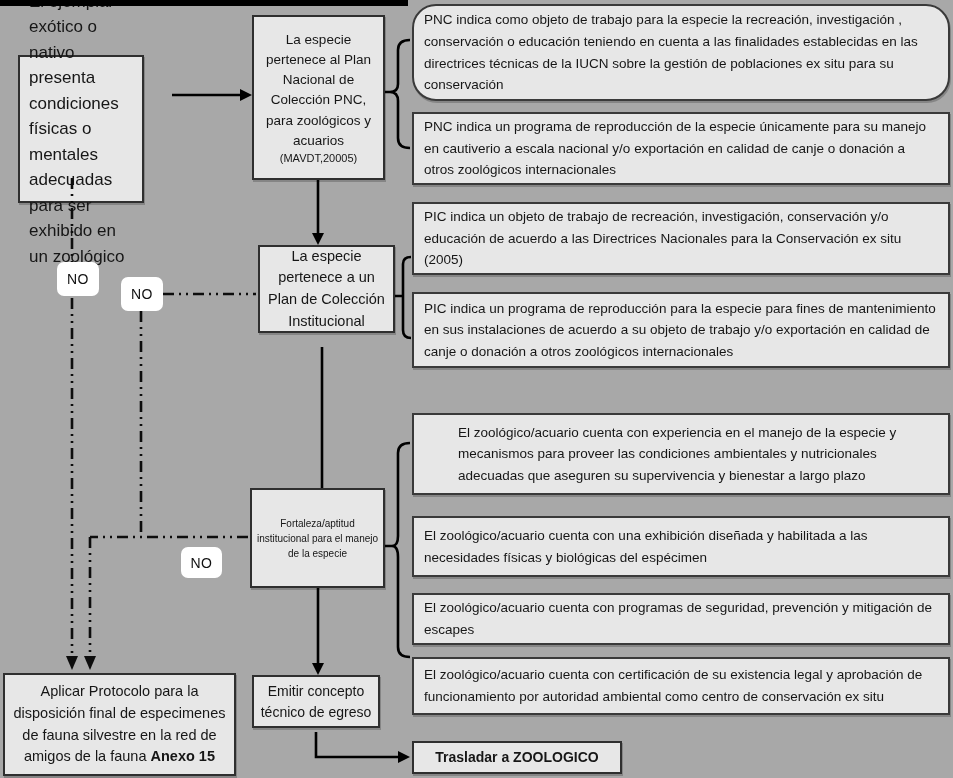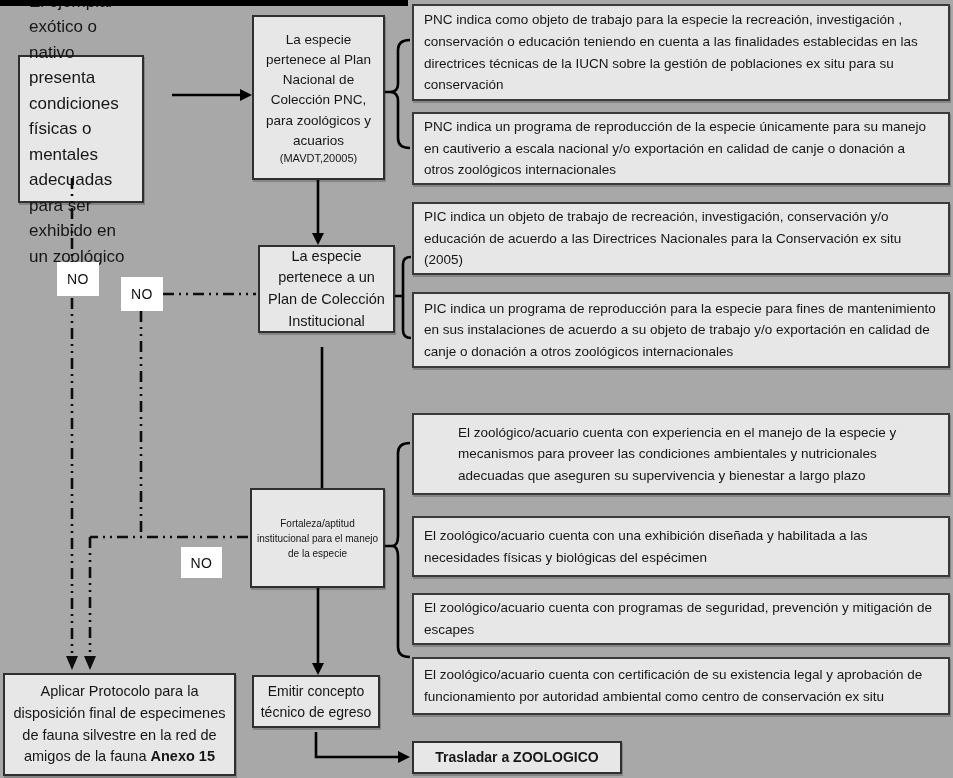--- a/index.html
+++ b/index.html
@@ -20,21 +20,21 @@
   .criteria{
     position:absolute;left:412px;width:538px;box-sizing:border-box;
     background:#e7e7e7;border:2px solid #3a3a3a;
     display:flex;align-items:center;
     text-align:left;padding:4px 10px;line-height:1.6;font-size:13.5px;
     box-shadow:1px 2px 0 rgba(90,90,90,.45);
   }
   .no-label{
     position:absolute;background:#ffffff;color:#111;
     display:flex;align-items:center;justify-content:center;
-    font-size:14px;letter-spacing:.5px;z-index:5;
+    font-size:14px;letter-spacing:.5px;z-index:5;border-radius:7px;
   }
   #connectors{position:absolute;left:0;top:0;z-index:2;pointer-events:none;}
   .topbar{position:absolute;left:0;top:0;width:408px;height:6px;background:#000;z-index:4;}
   .small{font-size:11px;display:block;line-height:1.3;}
   .b{font-weight:bold;}
 </style>
 </head>
 <body>
 
 <div id="stage">
@@ -107,21 +107,21 @@
     <div class="inner">
       <span>Aplicar Protocolo para la disposición final de especimenes de fauna silvestre en la red de amigos de la fauna</span>
       <span class="b">Anexo 15</span>
     </div>
   </div>
 
   <div class="node b" style="left:412px;top:741px;width:210px;height:33px;font-size:14px;">
     <div class="inner">Trasladar a  ZOOLOGICO</div>
   </div>
 
-  <div class="criteria" style="top:4px;height:97px;">
+  <div class="criteria" style="top:4px;height:97px;border-radius:24px;">
     <div>PNC indica como objeto de trabajo para la especie la recreación, investigación , conservación o educación teniendo en cuenta a las finalidades establecidas en las directrices técnicas de la IUCN sobre la gestión de poblaciones ex situ para su conservación</div>
   </div>
   <div class="criteria" style="top:112px;height:73px;">
     <div>PNC indica un programa de reproducción de la especie únicamente para su manejo en cautiverio a escala nacional y/o exportación en calidad de canje o donación a otros zoológicos internacionales</div>
   </div>
 
   <div class="criteria" style="top:202px;height:73px;">
     <div>PIC indica un objeto de trabajo de recreación, investigación, conservación y/o educación de acuerdo a las Directrices Nacionales para la Conservación ex situ (2005)</div>
   </div>
   <div class="criteria" style="top:292px;height:76px;">

